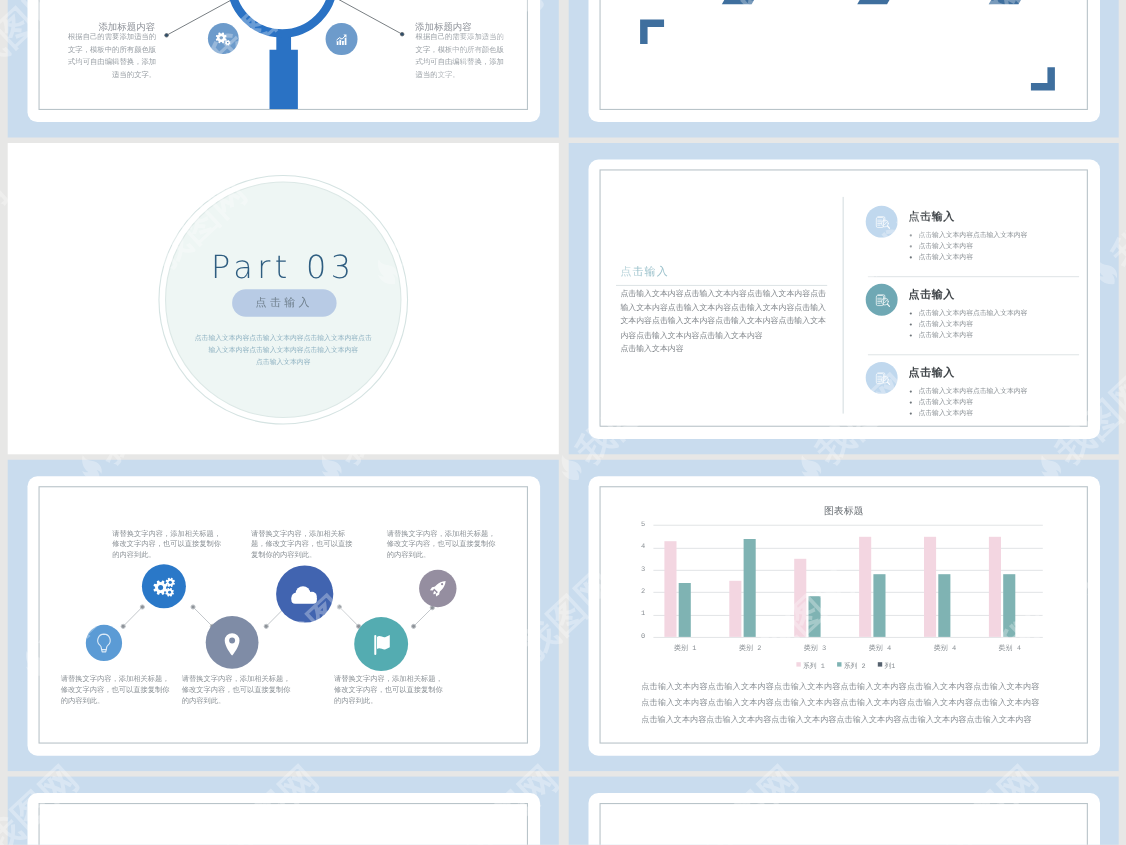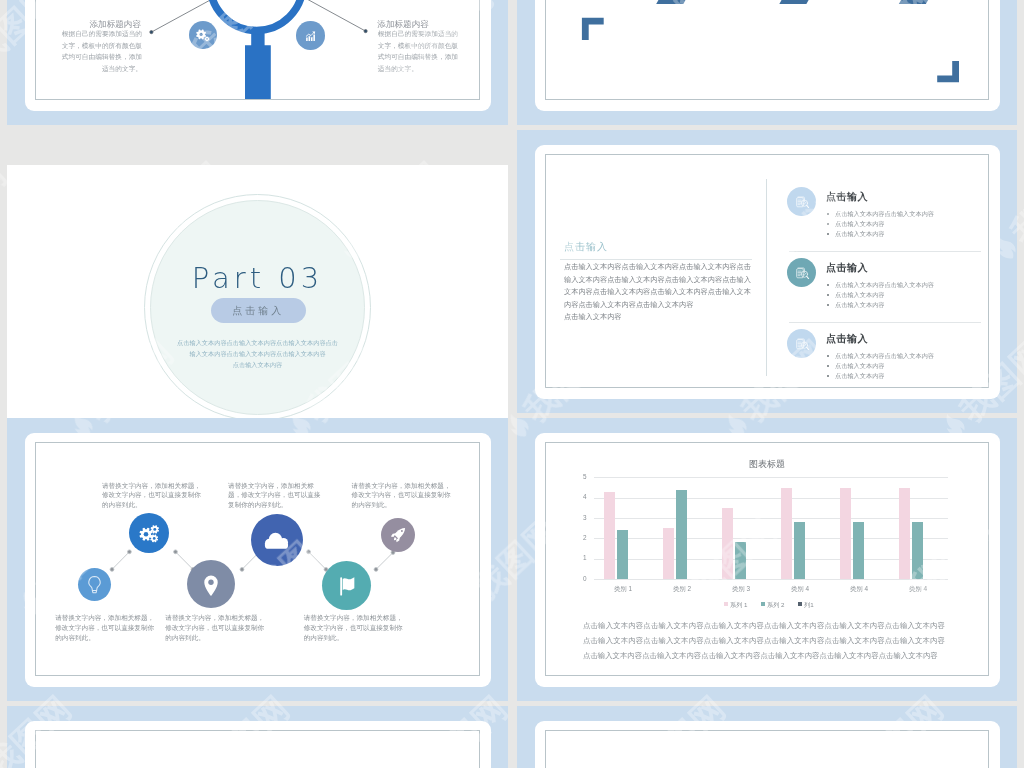--- a/index.html
+++ b/index.html
@@ -134,21 +134,21 @@
       <g fill="#3f6f9e">
         <path d="M64.9 175.8 h21.8 v6.8 h-15.0 v15.5 h-6.8 z"></path>
         <path d="M435.2 219.1 h6.8 v21.2 h-21.8 v-6.8 h15.0 z"></path>
         <path d="M146.0 150.0 h27.1 l-6.8 11.9 h-27.1 z"></path>
         <path d="M269.1 150.0 h27.1 l-6.8 11.9 h-27.1 z"></path>
         <path d="M388.6 150.0 h27.1 l-6.8 11.9 h-27.1 z"></path>
       </g>
     </svg>
   </div>
 
-  <div class="slide plain" id="sl3" style="left:7px;top:130px;width:501px;height:283px;margin-top:35px;">
+  <div class="slide plain" id="sl3" style="left:7px;top:130px;width:501px;height:283px;">
     <div class="s3-circle" style="left:137px;top:29px;width:227px;height:227px;border:1px solid #d5e3e2;
                 box-sizing:border-box;"></div>
     <div class="s3-circle" style="left:143px;top:35px;width:215px;height:215px;background:#eef6f4;
                 border:1px solid #dce8e6;box-sizing:border-box;"></div>
     <div class="s3-part" style="left:0;top:96px;">Part 03</div>
     <div class="s3-pill" style="left:203.6px;top:133px;width:95.5px;height:25px;line-height:25px;">点击输入</div>
     <div class="s3-sub" style="left:0;top:172px;">
       <div>点击输入文本内容点击输入文本内容点击输入文本内容点击</div>
       <div>输入文本内容点击输入文本内容点击输入文本内容</div>
       <div>点击输入文本内容</div>
@@ -326,21 +326,21 @@
     </div>
 
     <div class="c6t" style="left:95px;top:62.5px;width:103px;">请替换文字内容，添加相关标题，修改文字内容，也可以直接复制你的内容到此。</div>
     <div class="c6t" style="left:221.1px;top:62.5px;width:98px;">请替换文字内容，添加相关标题，修改文字内容，也可以直接复制你的内容到此。</div>
     <div class="c6t" style="left:344.6px;top:62.5px;width:103px;">请替换文字内容，添加相关标题，修改文字内容，也可以直接复制你的内容到此。</div>
     <div class="c6t" style="left:48.2px;top:195.4px;width:103px;">请替换文字内容，添加相关标题，修改文字内容，也可以直接复制你的内容到此。</div>
     <div class="c6t" style="left:158.3px;top:195.4px;width:105px;">请替换文字内容，添加相关标题，修改文字内容，也可以直接复制你的内容到此。</div>
     <div class="c6t" style="left:296.7px;top:195.4px;width:103px;">请替换文字内容，添加相关标题，修改文字内容，也可以直接复制你的内容到此。</div>
   </div>
 
-  <div class="slide" id="sl6" style="left:517px;top:418px;width:500px;height:283px;">
+  <div class="slide" id="sl6" style="left:517px;top:418px;width:500px;height:283px;font-family:Liberation Mono, monospace;">
     <div class="card">
       <div class="inner"></div>
     </div>
     <div class="ch-title" style="left:0;top:40px;">图表标题</div>
     <div id="chartArea" style="position:absolute;left:0;top:0;width:500px;height:283px;">
         <div class="ch-grid" style="left:76.5px;top:160.9px;width:354.0px;"></div>
         <div class="ch-ylab" style="left:57.5px;top:156.7px;">0</div>
         <div class="ch-grid" style="left:76.5px;top:140.6px;width:354.0px;"></div>
         <div class="ch-ylab" style="left:57.5px;top:136.4px;">1</div>
         <div class="ch-grid" style="left:76.5px;top:120.3px;width:354.0px;"></div>

